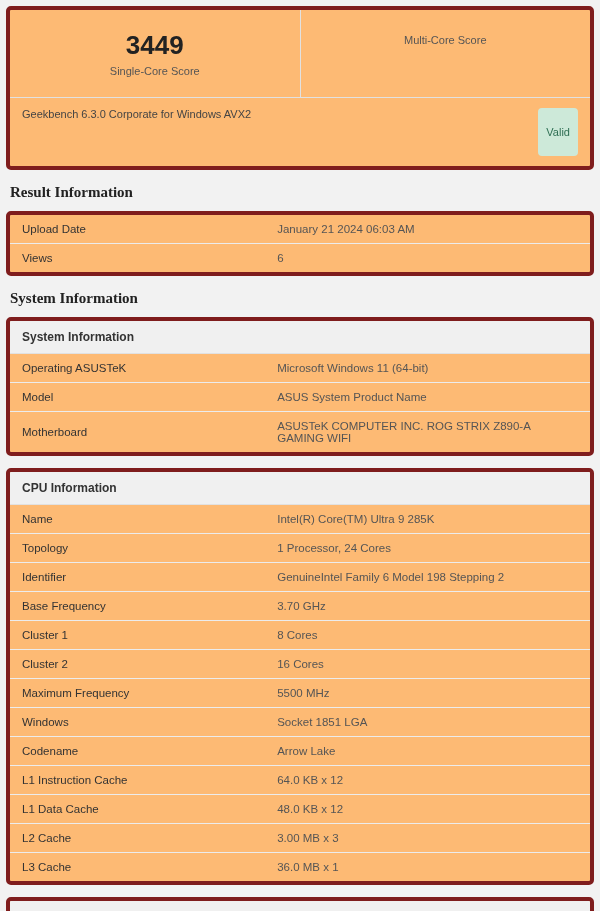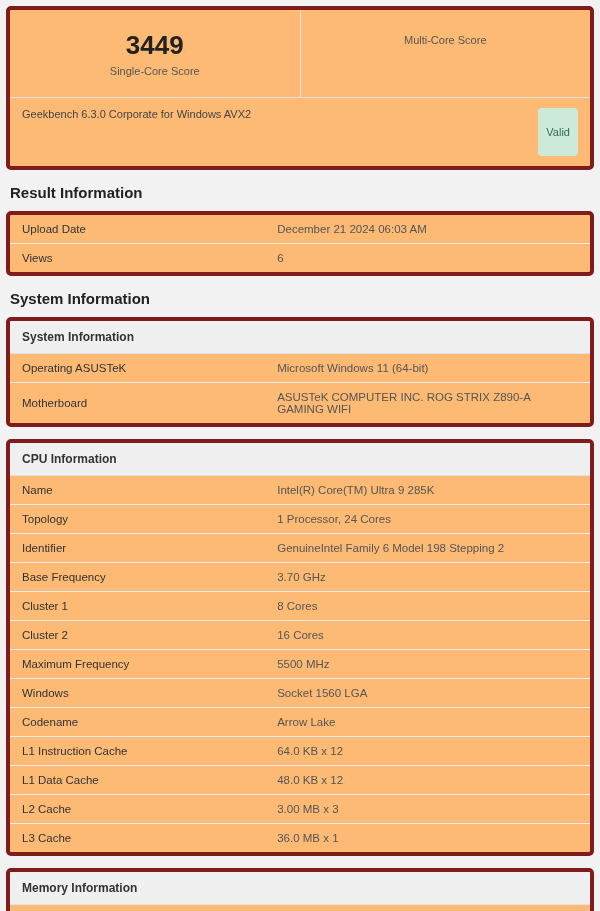--- a/index.html
+++ b/index.html
@@ -48,20 +48,21 @@
     color: #2f6f54;
     border-radius: 4px;
     padding: 18px 8px;
     font-size: 11px;
   }
   .section-heading {
     font-size: 15px;
     font-weight: 700;
     color: #222;
     margin: 14px 4px 10px 4px;
+    font-family: Liberation Serif, serif;
   }
   .info-table { width: 100%; border-collapse: collapse; }
   .info-table th.section-hdr {
     text-align: left;
     background: #f0f0f0;
     padding: 9px 12px;
     font-size: 12px;
     font-weight: 700;
     color: #333;
     border-bottom: 1px solid #e1e1e1;
@@ -99,21 +100,21 @@
     </div>
   </div>
 
   <div class="section-heading">Result Information</div>
 
   <div class="card tight">
     <table class="info-table">
       <tbody id="result-body">
           <tr>
             <td class="key">Upload Date</td>
-            <td class="val">December 21 2024 06:03 AM</td>
+            <td class="val">January 21 2024 06:03 AM</td>
           </tr>
           <tr>
             <td class="key">Views</td>
             <td class="val">6</td>
           </tr>
         </tbody>
     </table>
   </div>
 
   <div class="section-heading">System Information</div>
@@ -124,20 +125,24 @@
         <tr>
             <th class="section-hdr" colspan="2">System Information</th>
           </tr>
       </thead>
       <tbody id="sys-body">
           <tr>
             <td class="key">Operating ASUSTeK</td>
             <td class="val">Microsoft Windows 11 (64-bit)</td>
           </tr>
           <tr>
+            <td class="key">Model</td>
+            <td class="val">ASUS System Product Name</td>
+          </tr>
+          <tr>
             <td class="key">Motherboard</td>
             <td class="val">ASUSTeK COMPUTER INC. ROG STRIX Z890-A GAMING WIFI</td>
           </tr>
         </tbody>
     </table>
   </div>
 
   <div class="card tight">
     <table class="info-table">
       <thead>
@@ -169,21 +174,21 @@
           <tr>
             <td class="key">Cluster 2</td>
             <td class="val">16 Cores</td>
           </tr>
           <tr>
             <td class="key">Maximum Frequency</td>
             <td class="val">5500 MHz</td>
           </tr>
           <tr>
             <td class="key">Windows</td>
-            <td class="val">Socket 1560 LGA</td>
+            <td class="val">Socket 1851 LGA</td>
           </tr>
           <tr>
             <td class="key">Codename</td>
             <td class="val">Arrow Lake</td>
           </tr>
           <tr>
             <td class="key">L1 Instruction Cache</td>
             <td class="val">64.0 KB x 12</td>
           </tr>
           <tr>

